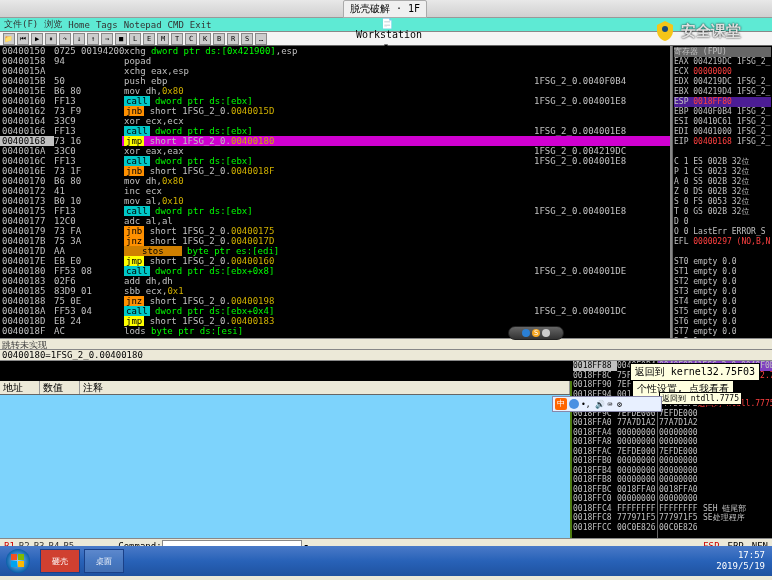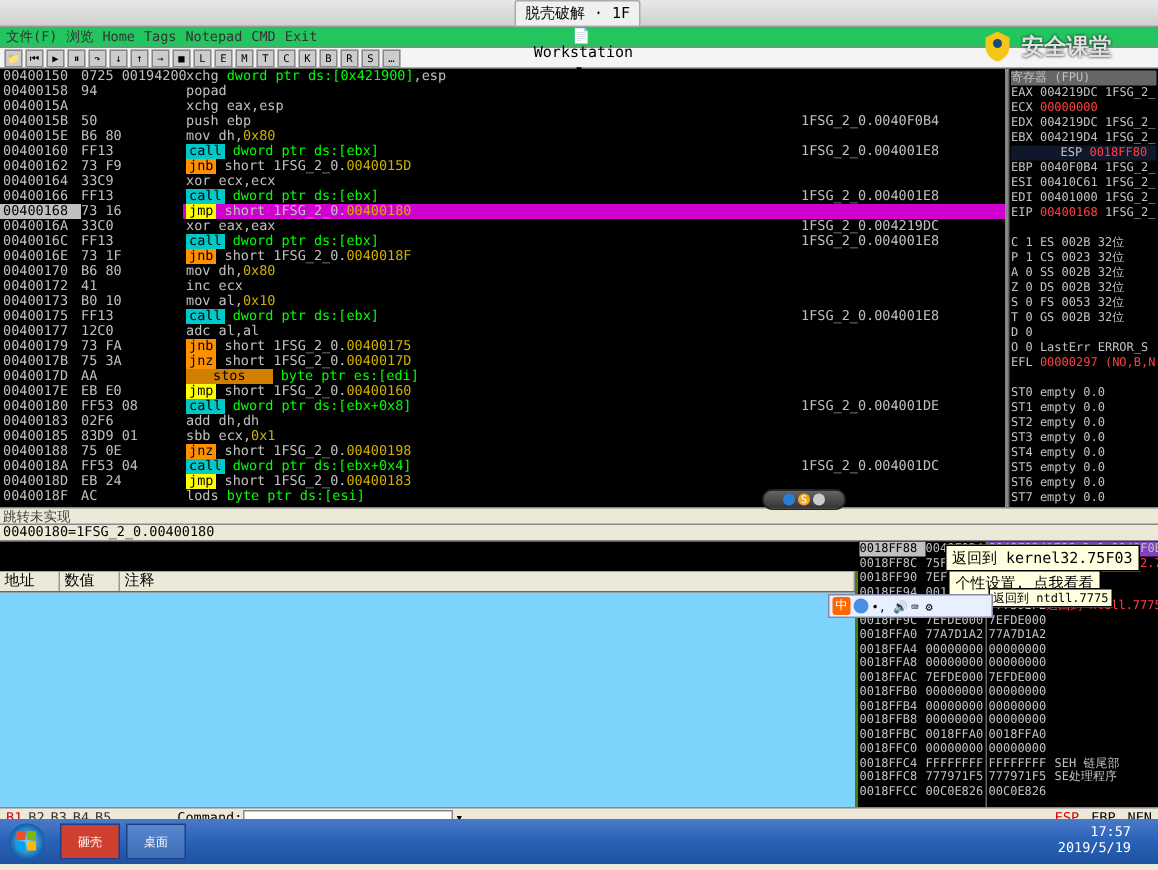--- a/index.html
+++ b/index.html
@@ -3,21 +3,21 @@
 <meta charset="utf-8">
 <style>
 * { margin: 0; padding: 0; box-sizing: border-box; }
 body { width: 772px; height: 580px; font-family: Consolas, monospace; font-size: 9px; background: #ece9d8; overflow: hidden; position: relative; }
 .titlebar { height: 18px; background: linear-gradient(#e8e8e8,#d0d0d0); display: flex; align-items: center; padding: 0 4px; font-size: 10px; border-bottom: 1px solid #999; flex-direction: column; }
 .titlebar .tab { padding: 1px 6px; margin-right: 2px; border: 1px solid #aaa; background: #f0f0f0; border-radius: 2px 2px 0 0; }
 .titlebar .tab.active { background: #fff; }
 .titlebar .sep { width: 1px; height: 14px; background: #ccc; margin: 0 4px; }
 .titlebar .vmtab { padding: 1px 6px; margin-left: 4px; display: inline-flex; align-items: center; }
 .titlebar .vmtab svg { margin-right: 3px; }
-.toolbar2 { height: 14px; background: #22c55e; border-bottom: 1px solid #888; display: flex; align-items: center; padding: 0 4px; font-size: 9px; gap: 6px; }
+.toolbar2 { height: 14px; background: #5eead4; border-bottom: 1px solid #888; display: flex; align-items: center; padding: 0 4px; font-size: 9px; gap: 6px; }
 .toolbar2 .menuitem { color: #333; }
 .toolbar3 { height: 14px; background: #f4f4f4; border-bottom: 1px solid #666; display: flex; align-items: center; padding: 0 2px; }
 .tbicon { width: 12px; height: 12px; margin: 0 1px; background: #ccc; border: 1px solid #888; font-size: 7px; text-align: center; line-height: 10px; }
 .main { display: flex; height: 292px; background: #000; }
 .disasm { flex: 1; background: #000; overflow: hidden; color: #c0c0c0; border-right: 2px solid #888; }
 .disasm-row { display: flex; height: 10px; line-height: 10px; white-space: nowrap; justify-content: center; }
 .addr { width: 54px; color: #c0c0c0; padding-left: 2px; }
 .hex { width: 68px; color: #c0c0c0; }
 .asm { flex: 1; padding-left: 2px; }
 .asm .mnem { color: #c0c0c0; }
@@ -28,21 +28,21 @@
 .asm .op-jnz { background: #ff9000; color: #000; padding: 0 2px; }
 .asm .op-stos { background: #d08000; color: #000; padding: 0 18px; }
 .asm .ptr { color: #00ff00; }
 .disasm-row.hl { background: #d000d0; }
 .disasm-row.hl .addr, .disasm-row.hl .hex { background: #000; color: #c0c0c0; }
 .disasm-row.sel .addr { background: #c0c0c0; color: #000; }
 .comment-col { width: 140px; color: #c0c0c0; padding-left: 4px; }
 .regs { width: 100px; background: #000; color: #c0c0c0; border-left: 1px solid #666; font-size: 8px; line-height: 10px; padding: 1px; overflow: hidden; position: relative; }
 .regs .line { white-space: nowrap; }
 .regs .red { color: #ff4040; }
-.regs .hl { background: #0f172a; padding-left: 33px; }
+.regs .hl { background: #4c1d95; }
 .watermark { position: absolute; top: 18px; right: 0; width: 150px; height: 26px; color: #fff; display: flex; align-items: center; pointer-events: none; z-index: 10; justify-content: center; }
 .watermark svg { margin-right: 4px; }
 .watermark span { font-size: 15px; font-weight: bold; color: #e0e0e0; text-shadow: 0 0 2px #000; }
 .midstatus { height: 12px; background: #ece9d8; color: #404040; font-size: 9px; padding: 0 2px; line-height: 12px; border-top: 1px solid #888; border-bottom: 1px solid #888; }
 .midstatus2 { height: 11px; background: #ece9d8; color: #000; font-size: 9px; padding: 0 2px; line-height: 11px; border-bottom: 1px solid #888; }
 .bottom { display: flex; height: 177px; background: #000; }
 .dump { flex: 1; background: #7dd3fc; border-right: 2px solid #4d7c0f; margin-top: 20px; }
 .dump-hdr { height: 14px; background: #ece9d8; display: flex; border-bottom: 1px solid #666; }
 .dump-hdr div { border-right: 1px solid #999; padding: 0 3px; line-height: 13px; color: #000; font-size: 10px; }
 .stacks { width: 200px; background: #000; display: flex; }
@@ -60,21 +60,21 @@
 .langbar { position: absolute; top: 396px; right: 110px; width: 110px; height: 16px; background: #e8f0ff; border: 1px solid #88a; display: flex; align-items: center; padding: 0 2px; gap: 2px; }
 .langbar .sq { width: 12px; height: 12px; background: #f60; color: #fff; font-size: 8px; text-align: center; line-height: 12px; border-radius: 2px; }
 .cmdbar { height: 14px; background: #ece9d8; border-top: 1px solid #888; display: flex; align-items: center; font-size: 9px; padding: 0 4px; }
 .cmdbar .blab { color: #c00; margin-right: 4px; }
 .cmdbar .blabg { color: #333; margin-right: 4px; }
 .cmdbar input { height: 12px; width: 140px; font-size: 9px; border: 1px solid #888; }
 .cmdbar .right { margin-left: auto; display: flex; gap: 8px; }
 .taskbar { position: absolute; bottom: 4px; left: 0; right: 0; height: 30px; background: linear-gradient(#4a7ac8,#2862b8 50%,#1f52a0); display: flex; align-items: center; }
 .startbtn { width: 36px; height: 30px; display: flex; align-items: center; justify-content: center; }
 .taskitem { width: 40px; height: 24px; margin-left: 4px; border: 1px solid #1a4088; background: rgba(255,255,255,0.15); display: flex; align-items: center; justify-content: center; font-size: 8px; color: #fff; }
-.tray { margin-left: auto; padding-right: 18px; color: #fff; font-size: 9px; text-align: right; line-height: 11px; }
+.tray { margin-left: auto; padding-right: 7px; color: #fff; font-size: 9px; text-align: right; line-height: 11px; }
 </style>
 </head>
 <body>
 
 <div class="titlebar">
   <span class="tab">脱壳破解 · 1F</span>
   <span style="margin-left:4px">📄</span>
   <span style="margin-left:6px">Workstation</span>
   <span>▾</span>
   <span class="sep"></span>

